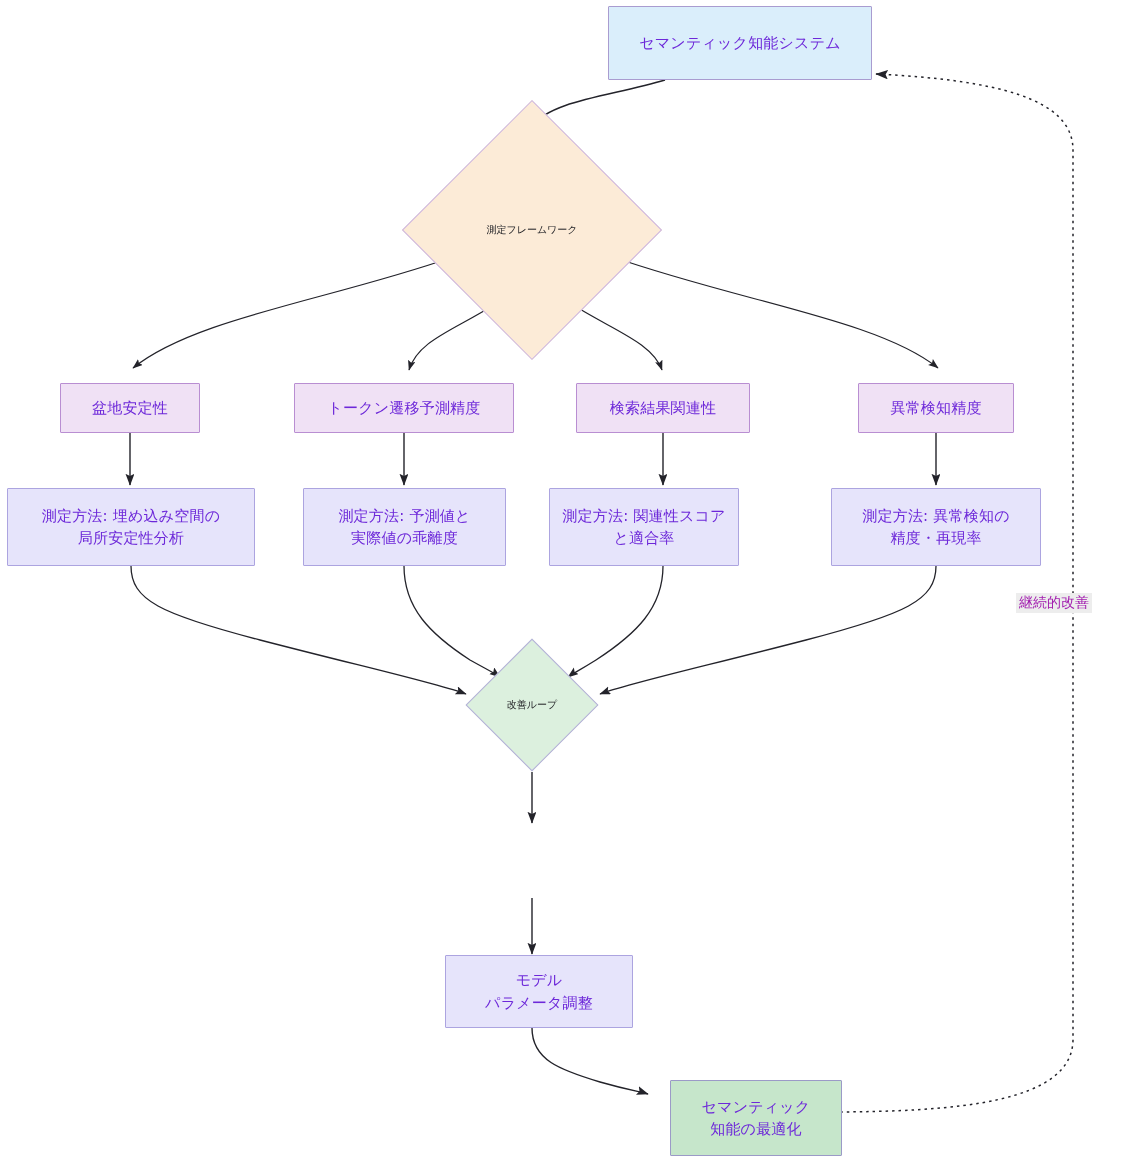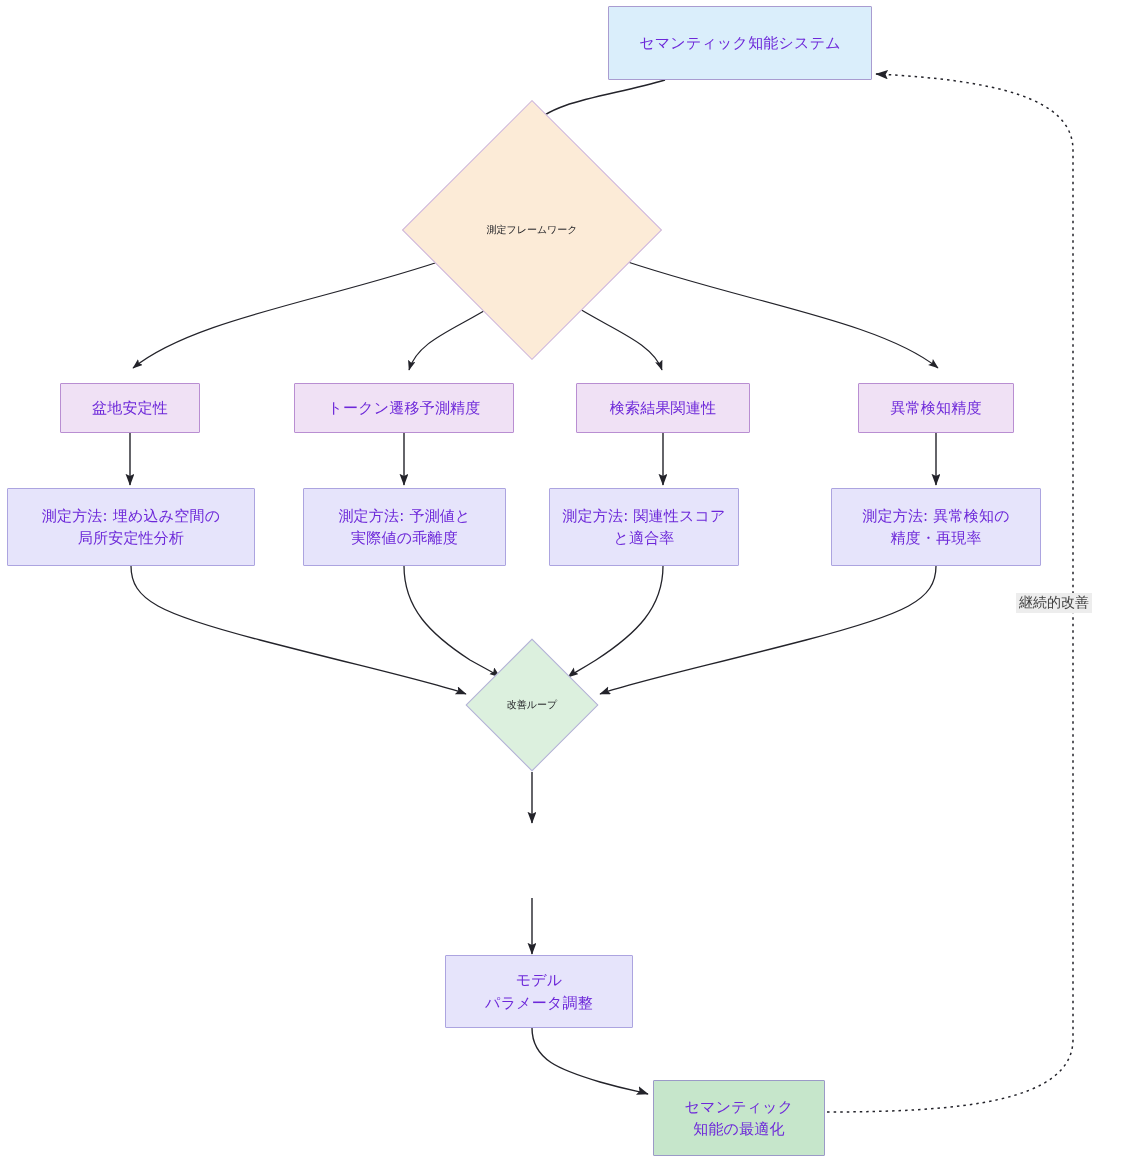--- a/index.html
+++ b/index.html
@@ -25,41 +25,41 @@
     line-height:1.5;
     letter-spacing:0.2px;
   }
   .rect{
     border:1.4px solid #9e8fc4;
     border-radius:1px;
   }
   .fill-blue{background:#daeefb;border-color:#a99cd0;}
   .fill-violet{background:#f0e1f5;border-color:#b98ed2;}
   .fill-lavender{background:#e6e4fb;border-color:#aca4e0;}
-  .fill-green{background:#c6e6cb;border-color:#9b9ac7;}
+  .fill-green{background:#c6e6cb;border-color:#9b9ac7;margin-left:17px;}
   .diamond-wrap{position:absolute;}
   .diamond-shape{
     position:absolute;left:0;top:0;width:100%;height:100%;
     transform:rotate(45deg);
     box-sizing:border-box;
     border:1.4px solid #b7a6d8;
   }
   .diamond-shape.peach{background:#fcebd7;border-color:#cbb4e0;}
   .diamond-shape.mint{background:#dcf0de;border-color:#b3aed8;}
   .diamond-label{
     position:absolute;left:50%;top:50%;
     transform:translate(-50%,-50%);
     white-space:nowrap;
     font-size:10px;color:#1f1f23;
     text-align:center;
   }
   .edge-label{
     position:absolute;
     font-size:14px;
-    color:#404040;
+    color:#a21caf;
     background:#ededed;
     padding:1px 3px;
     white-space:nowrap;
     line-height:1.25;
   }
   .n-line{display:block;}
 </style>
 </head>
 <body>
 

